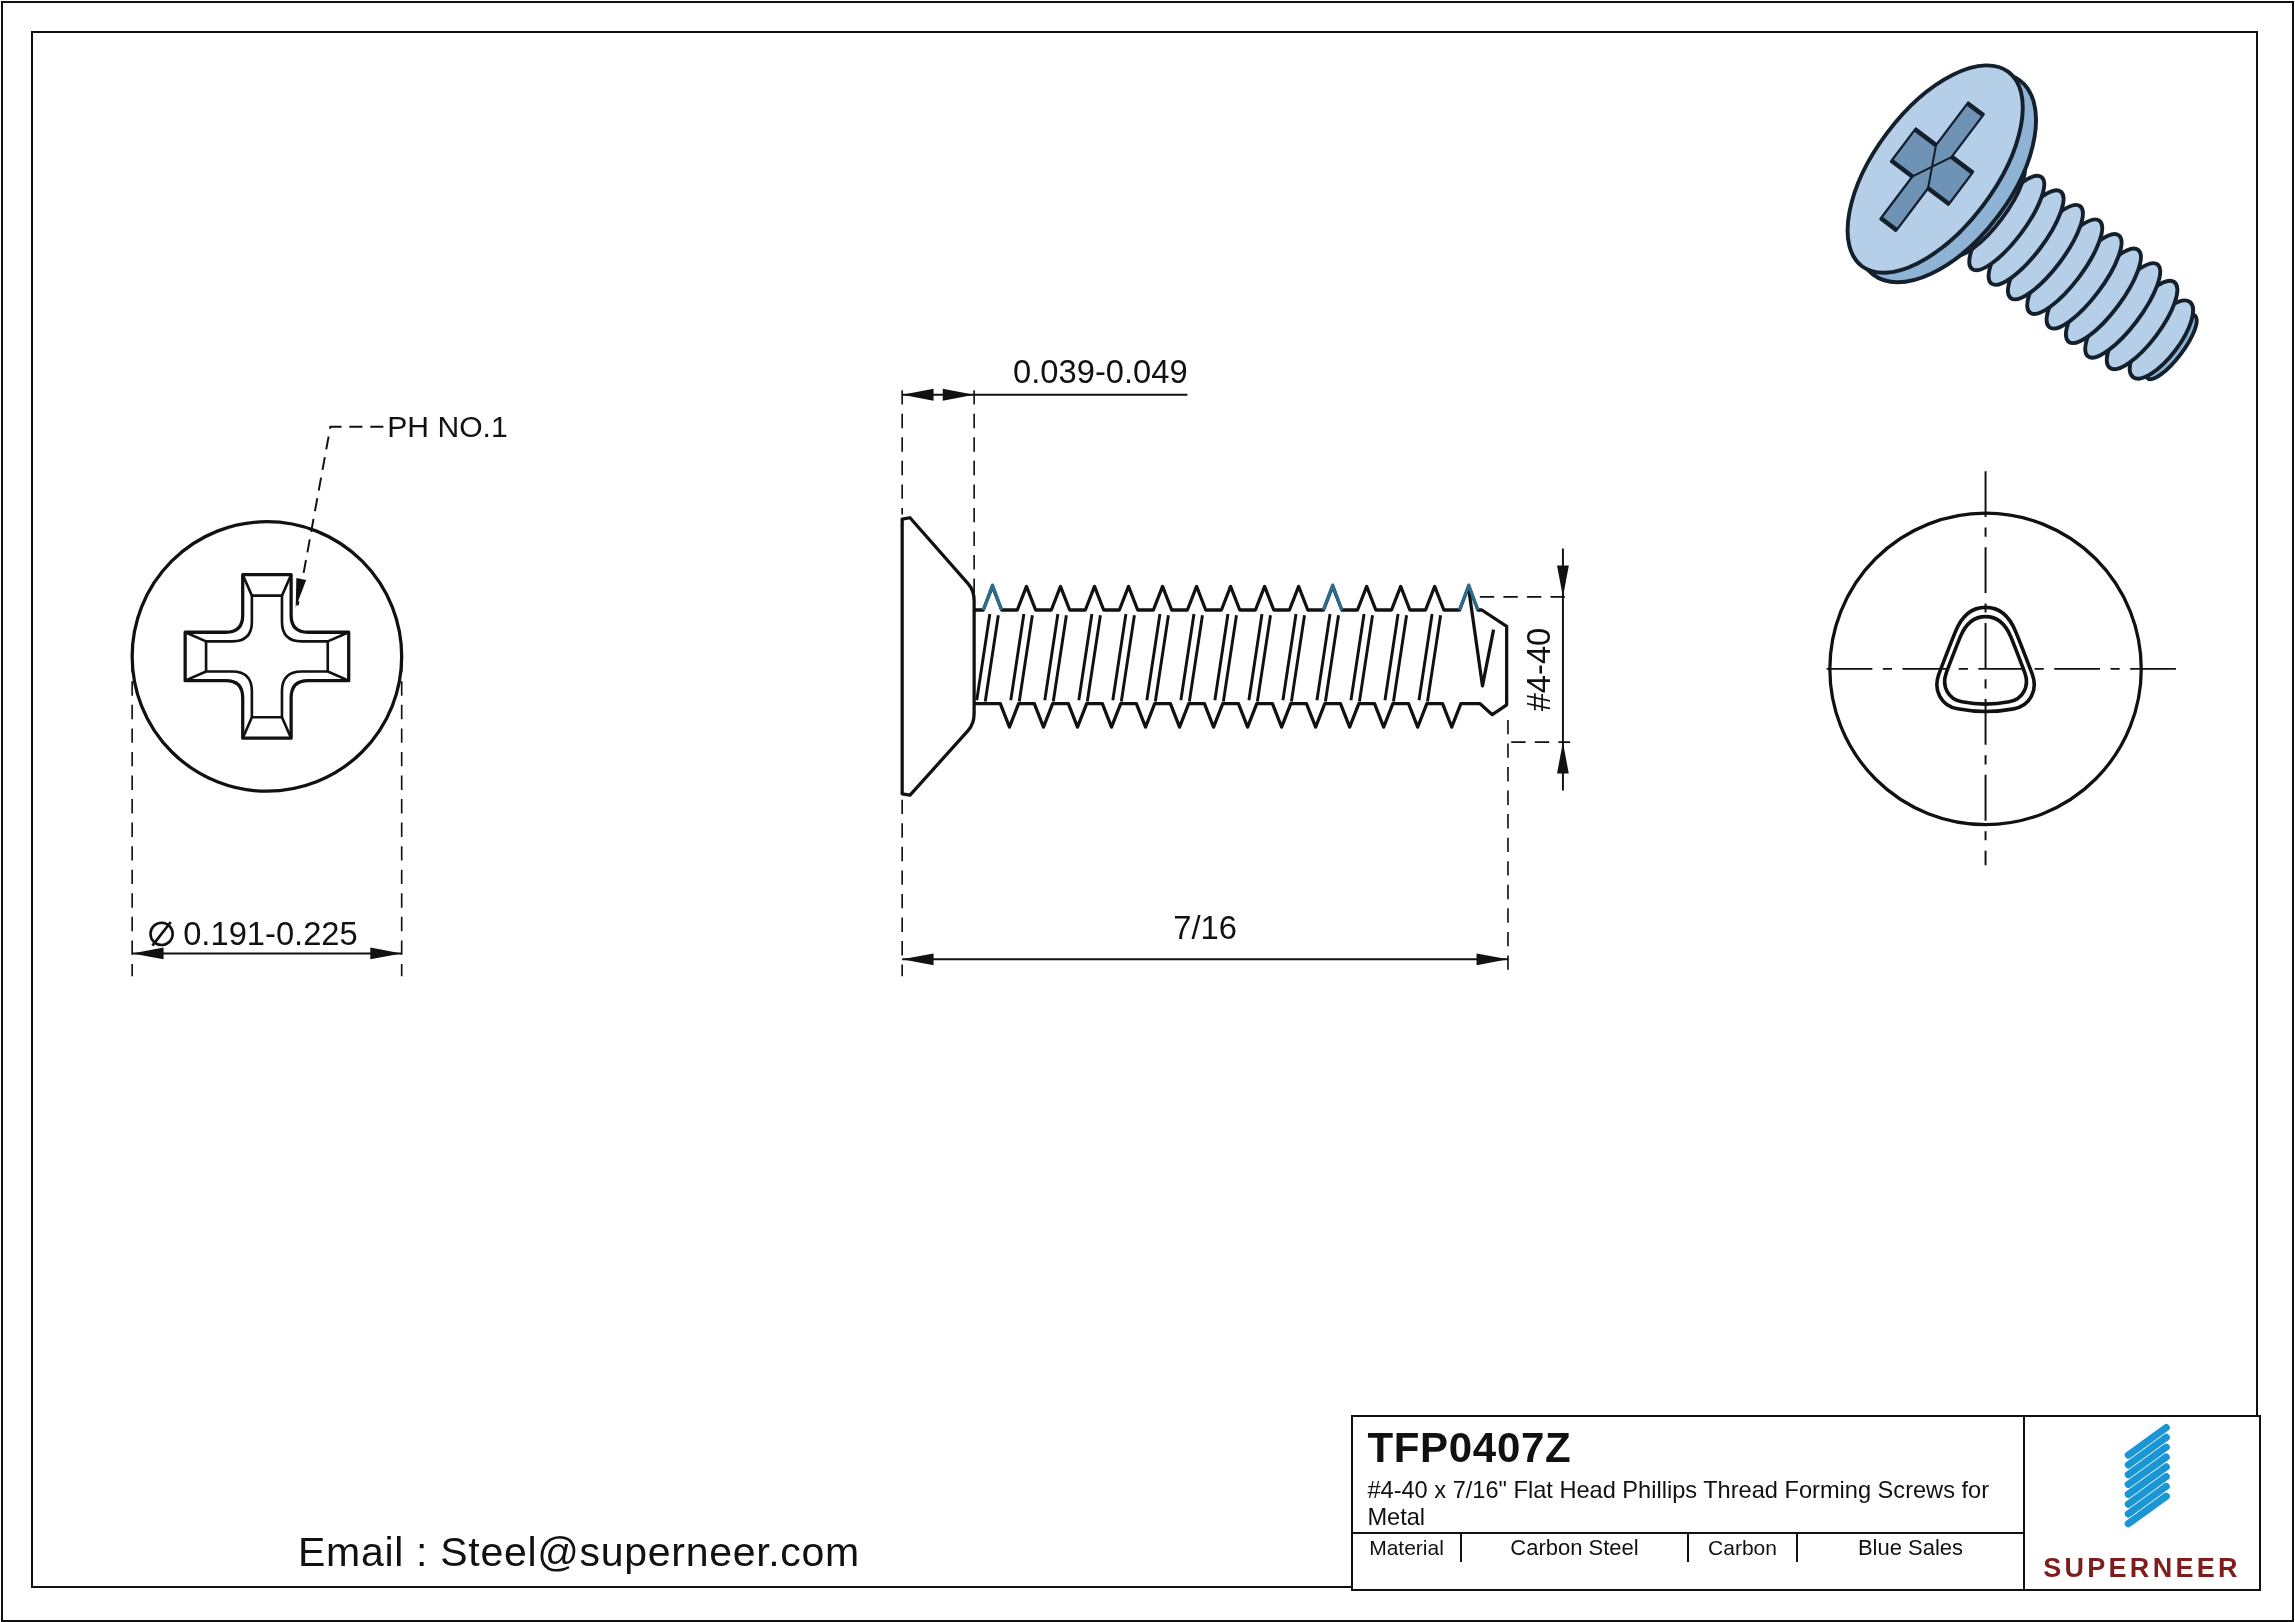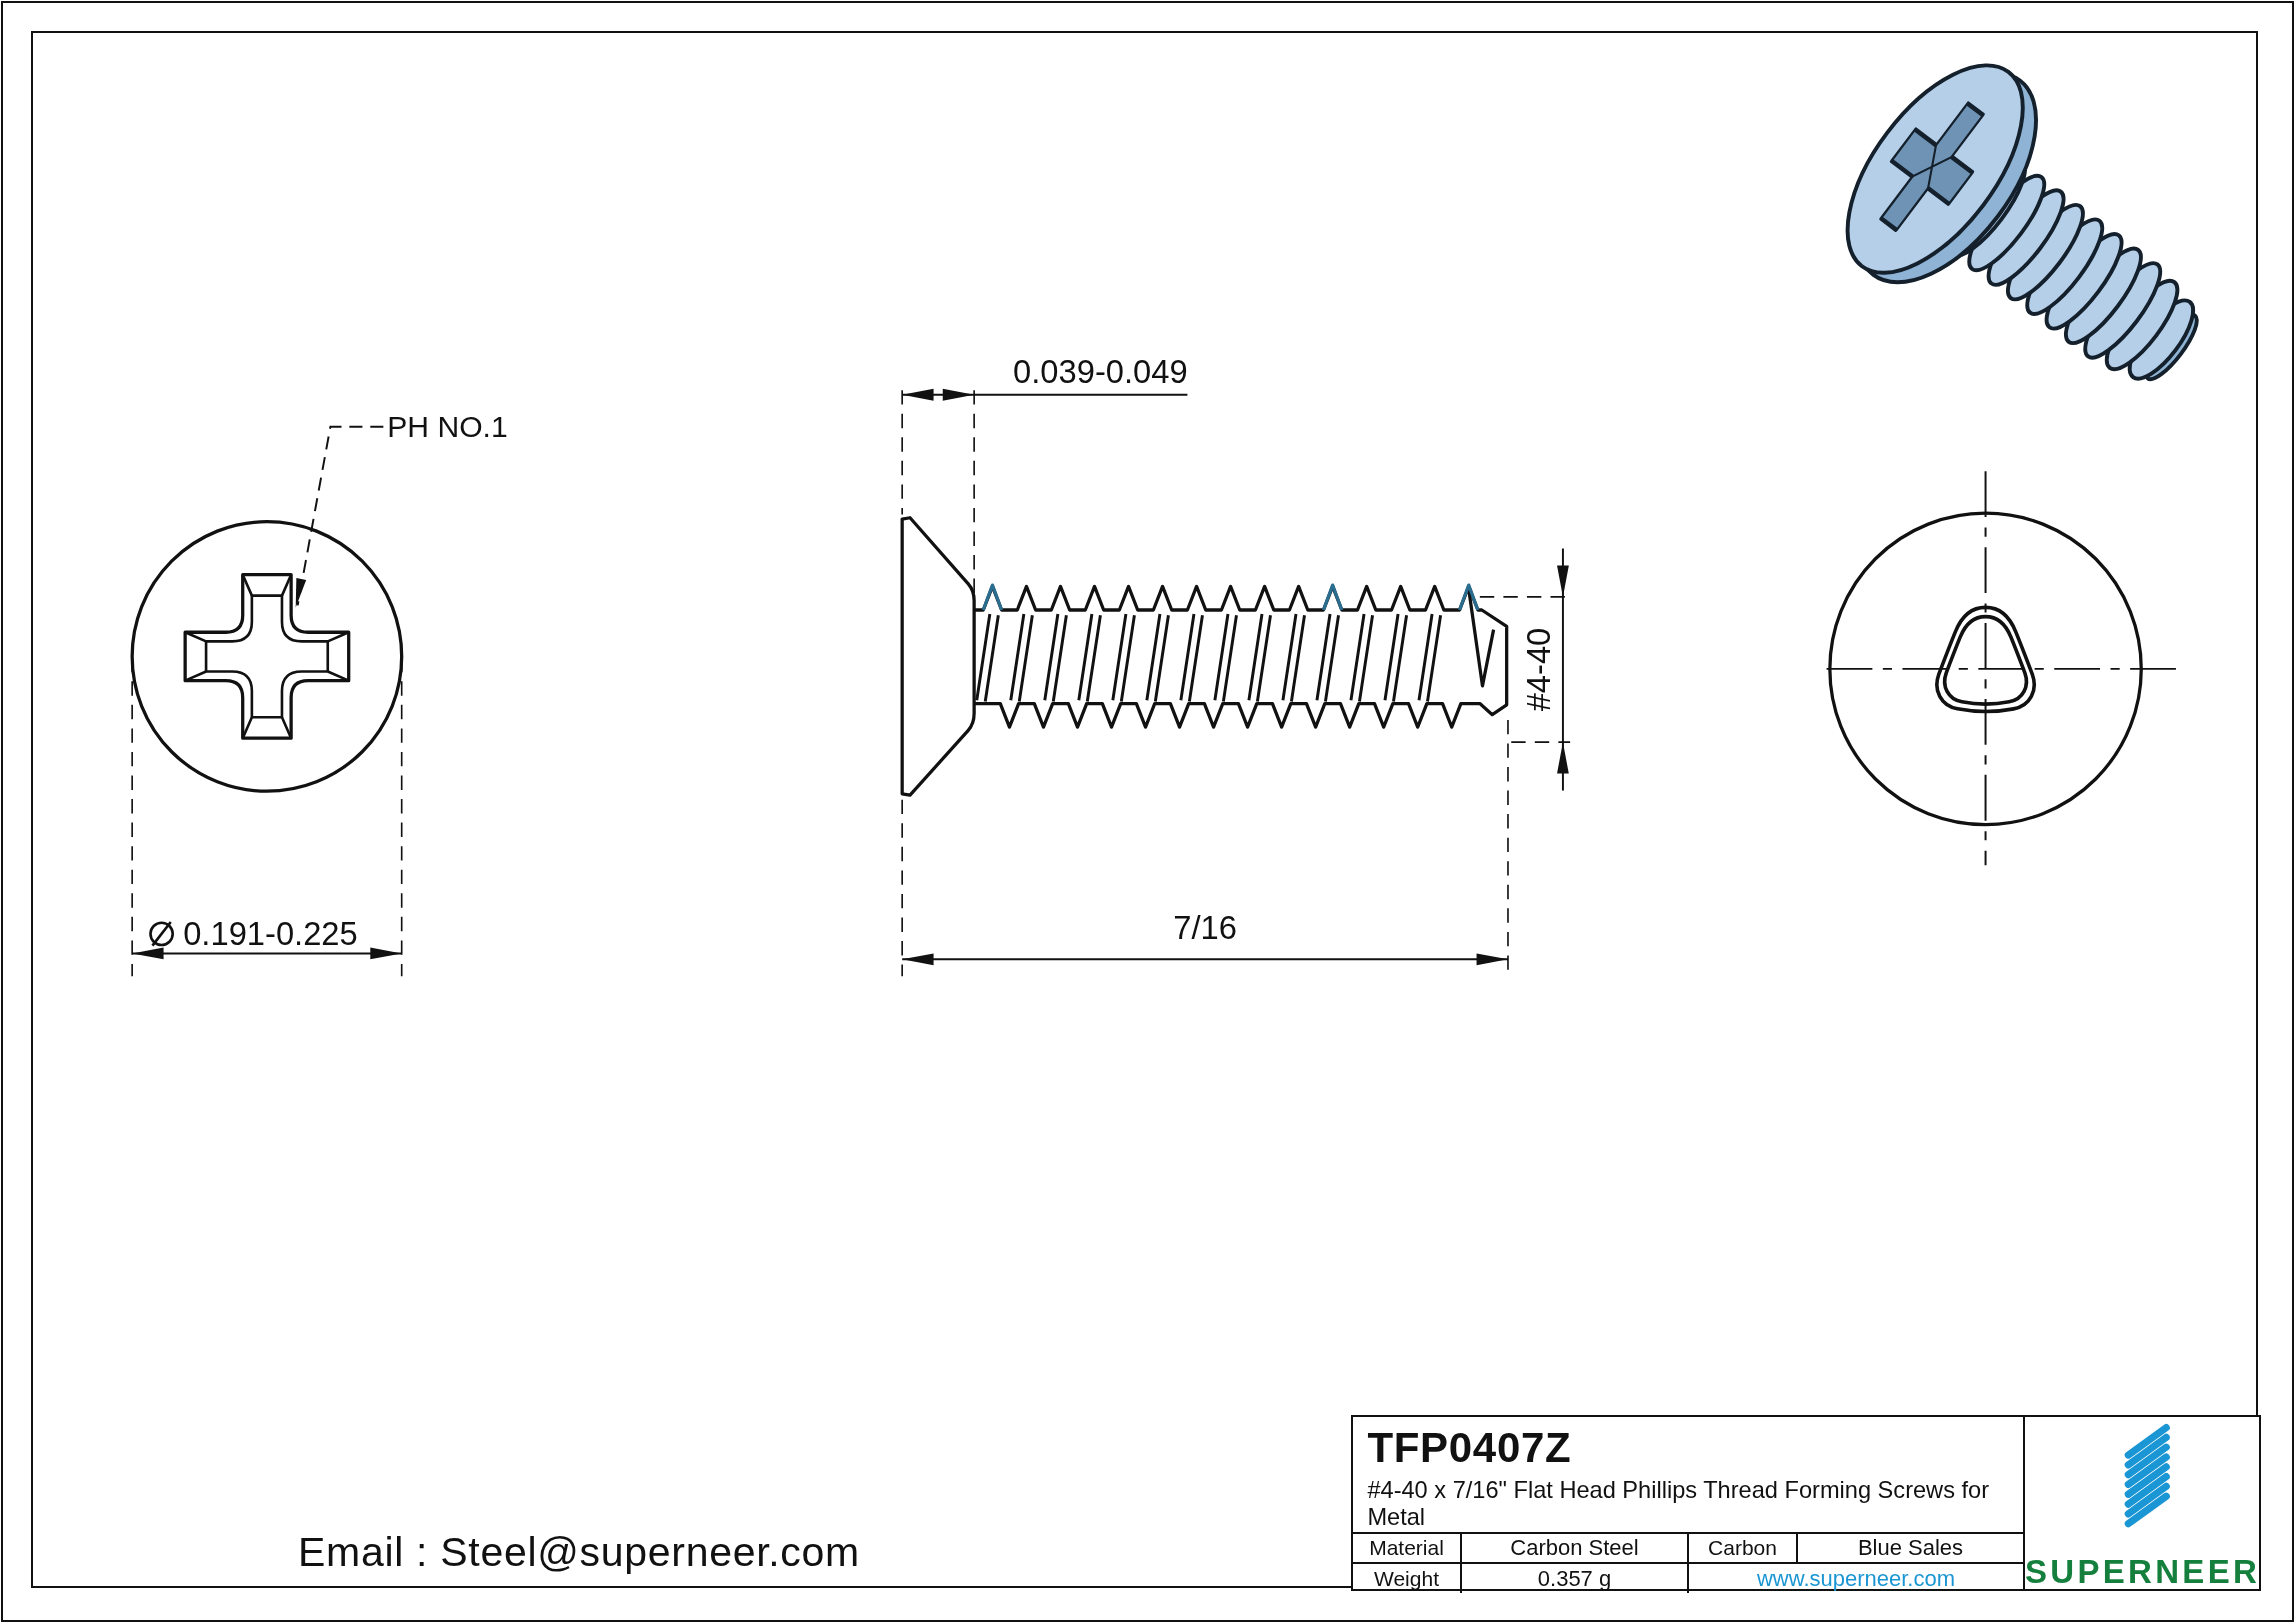--- a/index.html
+++ b/index.html
@@ -29,21 +29,21 @@
   .tb-desc{position:absolute;left:14.4px;top:60px;font-size:23.6px;}
   .tb-row{position:absolute;left:0;width:100%;box-sizing:border-box;border-top:2px solid #111;}
   .tb-row1{top:115px;height:30px;}
   .tb-row2{top:145px;height:31px;}
   .tb-cell{position:absolute;top:0;height:100%;display:flex;align-items:center;justify-content:center;box-sizing:border-box;font-size:21px;}
   .tb-cell.val{font-size:22px;}
   .cl{border-left:2px solid #111;}
   .website{color:#1b96d4;}
   .brand{
     position:absolute;left:0;right:0;top:136px;text-align:center;
-    color:#15803d;font-size:33px;font-weight:bold;letter-spacing:3.3px;
+    color:#7f1d1d;font-size:27px;font-weight:bold;letter-spacing:3.3px;
   }
   .logo-stripes{position:absolute;left:0;top:0;}
 </style>
 </head>
 <body>
 
 <div id="sheet">
   <div class="border-outer"></div>
   <div class="border-inner"></div>
 
@@ -214,25 +214,20 @@
       <div class="tb-partnum">TFP0407Z</div>
       <div class="tb-desc">#4-40 x 7/16" Flat Head Phillips Thread Forming Screws for Metal</div>
 
       <div class="tb-row tb-row1">
         <div class="tb-cell" style="left:0;width:107px;">Material</div>
         <div class="tb-cell val cl" style="left:107px;width:227px;">Carbon Steel</div>
         <div class="tb-cell cl" style="left:334px;width:109px;">Carbon</div>
         <div class="tb-cell val cl" style="left:443px;width:227px;">Blue Sales</div>
       </div>
 
-      <div class="tb-row tb-row2">
-        <div class="tb-cell" style="left:0;width:107px;">Weight</div>
-        <div class="tb-cell val cl" style="left:107px;width:227px;">0.357 g</div>
-        <div class="tb-cell val cl website" style="left:334px;width:336px;">www.superneer.com</div>
-      </div>
     </div>
 
     <div class="tb-logo">
       <svg class="logo-stripes" width="238" height="131" viewBox="0 0 364 200">
         <g stroke="#1b96d4" stroke-width="11" stroke-linecap="round">
           <line x1="158" y1="58" x2="216" y2="16"></line>
           <line x1="158" y1="73" x2="216" y2="31"></line>
           <line x1="158" y1="88" x2="216" y2="46"></line>
           <line x1="158" y1="103" x2="216" y2="61"></line>
           <line x1="158" y1="118" x2="216" y2="76"></line>

